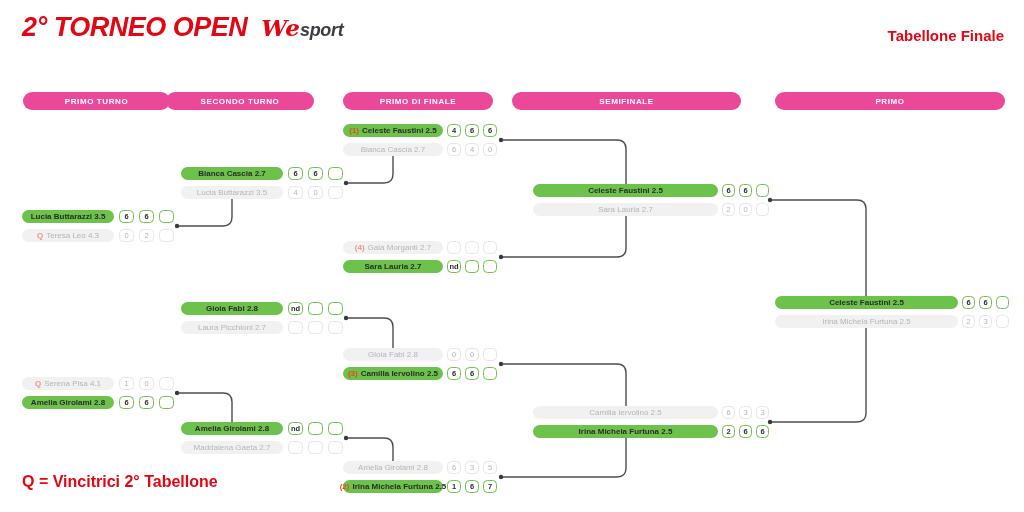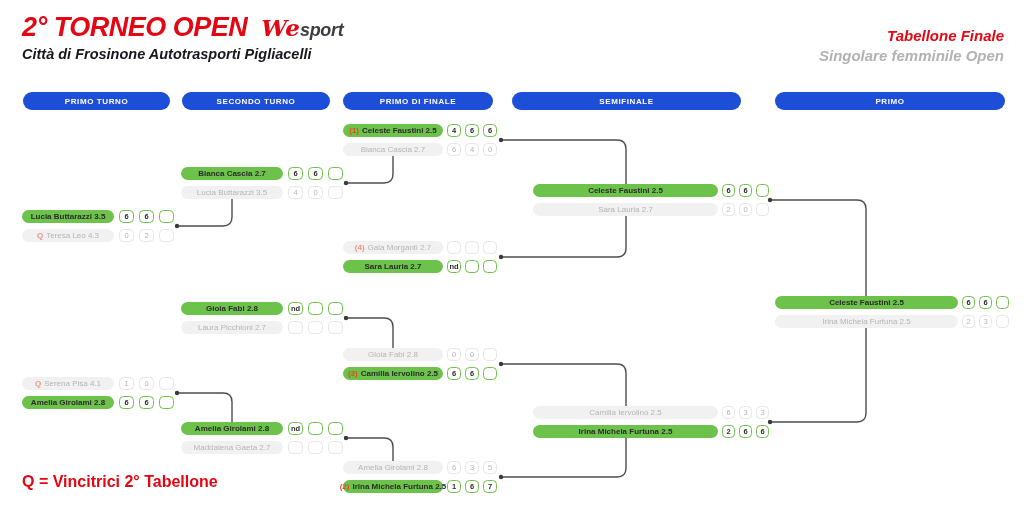--- a/index.html
+++ b/index.html
@@ -23,26 +23,26 @@
     font-size: 23px; font-weight: bold; font-style: italic; color: #e30613;
   }
   .logo-sport {
     font-size: 18px; font-weight: bold; font-style: italic; color: #3c3c42;
     letter-spacing: -0.3px;
   }
   .subtitle {
     margin-top: 3px; font-size: 14.5px; font-weight: bold; font-style: italic;
     color: #17171d;
   }
-  .hdr-right { position: absolute; right: 20px; top: 27px; text-align: right; font-style: italic; }
+  .hdr-right { position: absolute; right: 20px; top: 27px; text-align: left; }
   .hdr-right .r1 { font-size: 15px; font-weight: bold; color: #e30613; }
   .hdr-right .r2 { font-size: 15px; font-weight: bold; color: #b2b2b6; margin-top: 3px; }
   
   .round-pill {
-    position: absolute; top: 92px; height: 18px; background: #1d4ed8;
+    position: absolute; top: 92px; height: 18px; background: #ec4899;
     border-radius: 9px; color: #ffffff; font-size: 8px; font-weight: bold;
     letter-spacing: 0.6px; display: flex; align-items: center; justify-content: center;
   }
   
   .wires { position: absolute; left: 0; top: 0; width: 1024px; height: 512px; }
   
   .match { position: absolute; }
   .mrow { display: flex; height: 13px; margin-bottom: 6px; }
   .pill {
     height: 13px; border-radius: 7px; display: flex; align-items: center;
@@ -75,29 +75,27 @@
   }
 </style>
 </head>
 <body>
 
 <div class="hdr-left">
   <div class="title-row">
     <span class="title">2° TORNEO OPEN</span>
     <span class="logo"><span class="logo-we">We</span><span class="logo-sport">sport</span></span>
   </div>
-  <div class="subtitle">Città di Frosinone Autotrasporti Pigliacelli</div>
 </div>
 <div class="hdr-right">
   <div class="r1">Tabellone Finale</div>
-  <div class="r2">Singolare femminile Open</div>
 </div>
 
 <div class="round-pill" style="left:23px;width:147px">PRIMO TURNO</div>
-<div class="round-pill" style="left:182px;width:148px">SECONDO TURNO</div>
+<div class="round-pill" style="left:166px;width:148px">SECONDO TURNO</div>
 <div class="round-pill" style="left:343px;width:150px">PRIMO DI FINALE</div>
 <div class="round-pill" style="left:512px;width:229px">SEMIFINALE</div>
 <div class="round-pill" style="left:775px;width:230px">PRIMO</div>
 
 <svg class="wires" viewBox="0 0 1024 512">
   <g fill="none" stroke="#4d4d4d" stroke-width="1.4">
     <path d="M177,226 H223 Q232,226 232,217 V199"></path>
     <path d="M177,393 H223 Q232,393 232,402 V422"></path>
     <path d="M346,183 H384 Q393,183 393,174 V156"></path>
     <path d="M346,318 H384 Q393,318 393,327 V348"></path>

